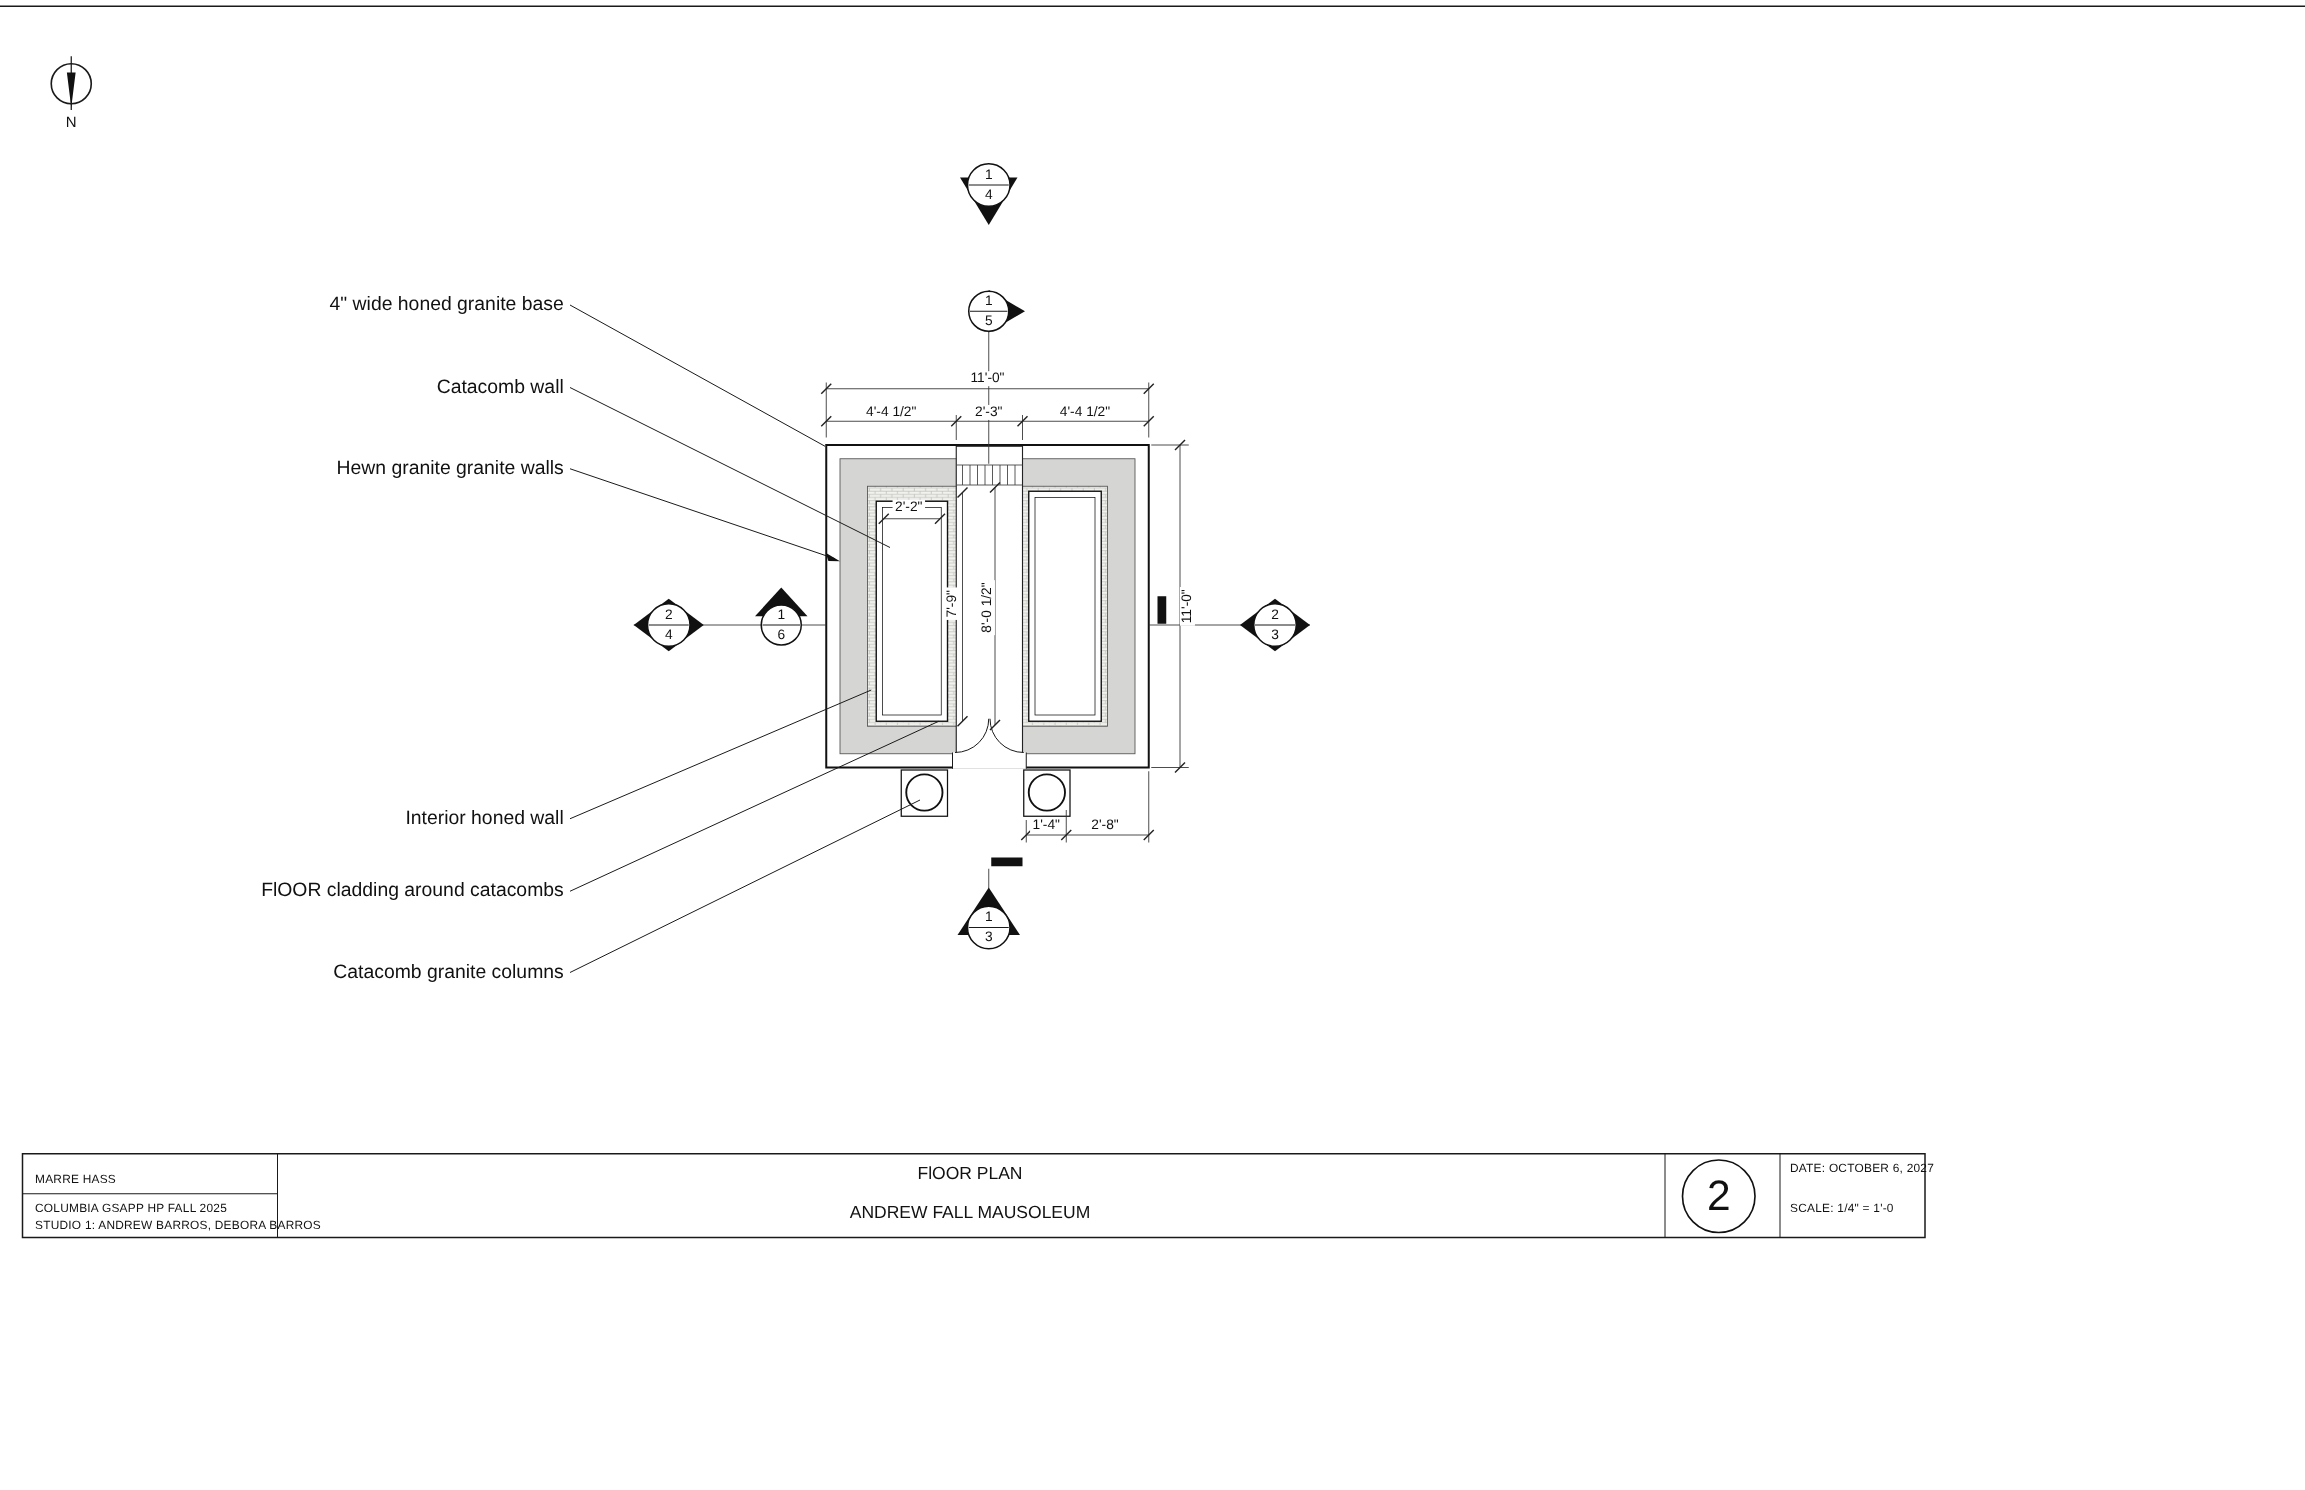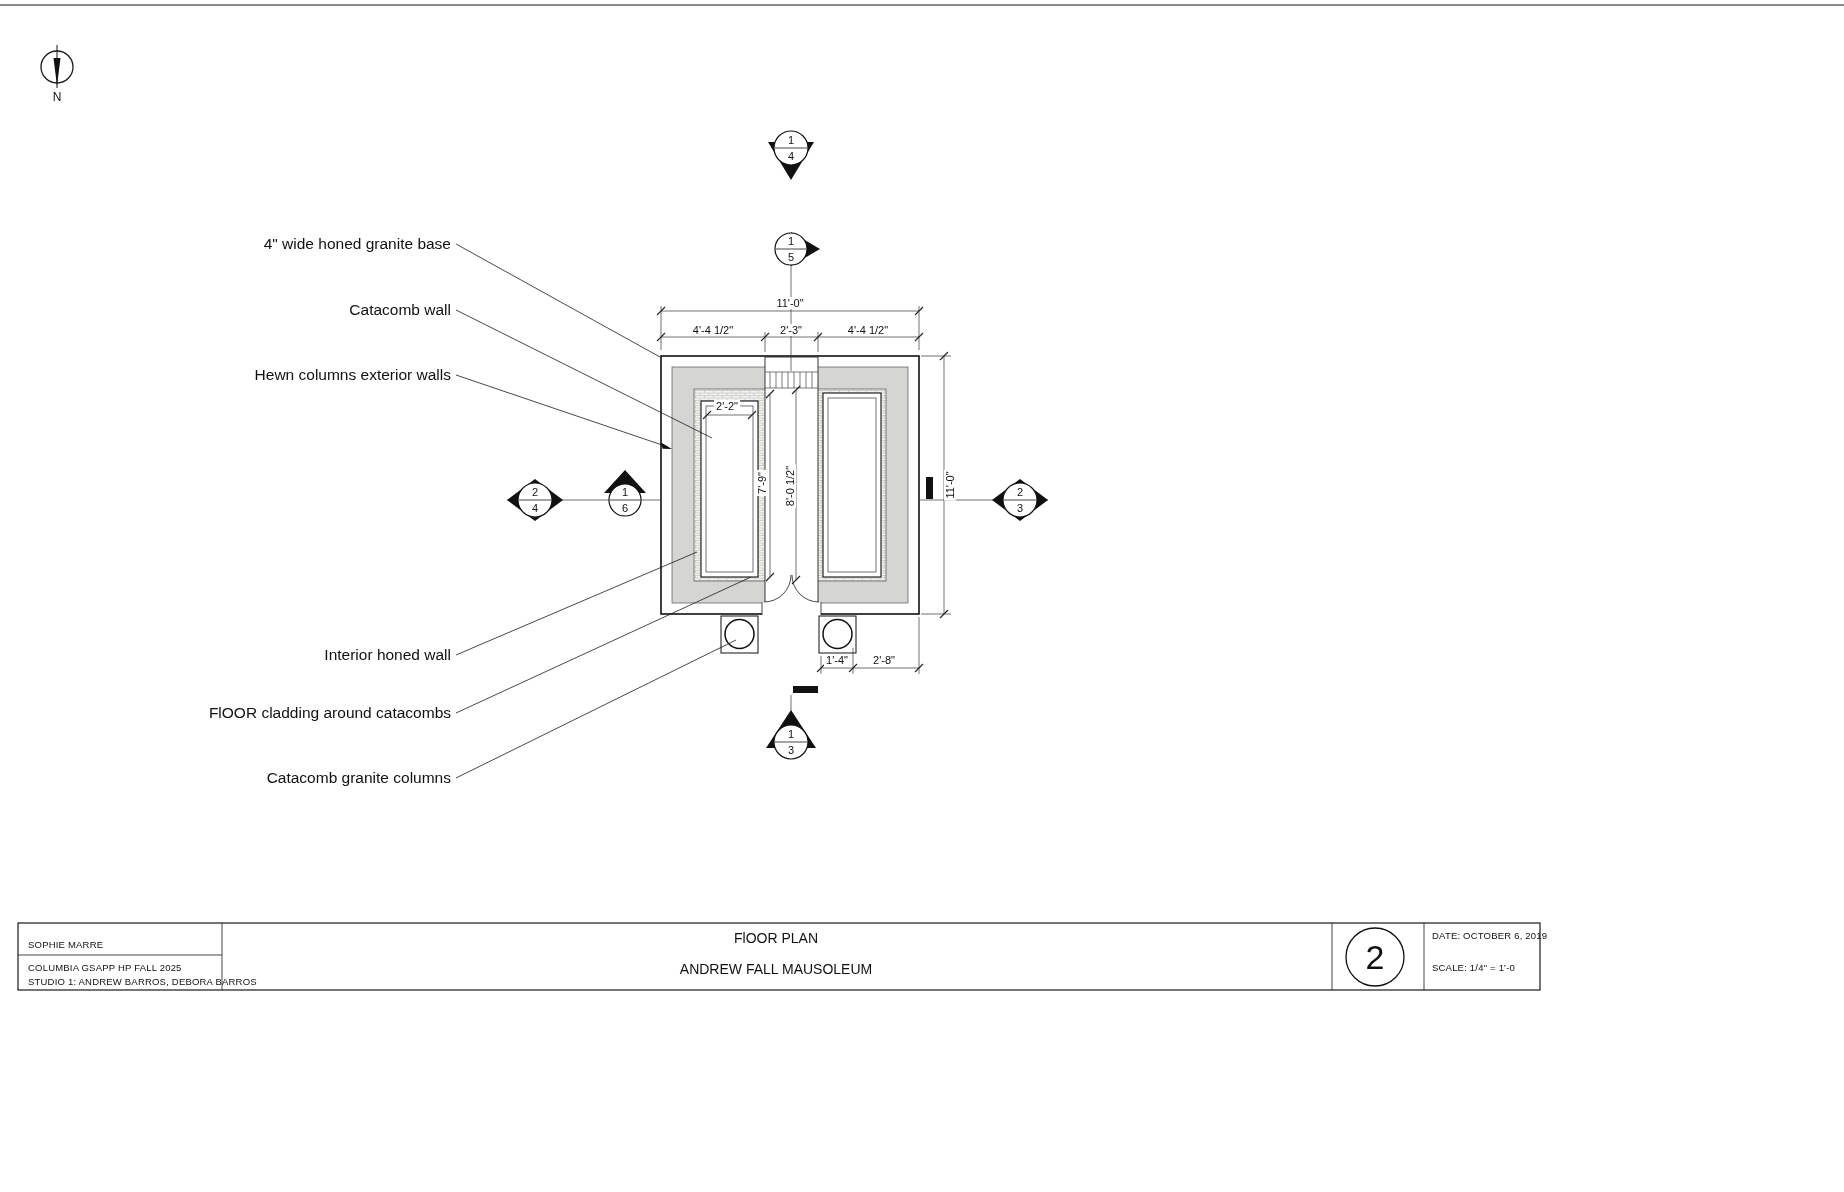--- a/index.html
+++ b/index.html
@@ -197,38 +197,38 @@
 <span class="t mnum" style="left:535px;top:508px">4</span>
 <span class="t mnum" style="left:625px;top:492px">1</span>
 <span class="t mnum" style="left:625px;top:508px">6</span>
 <span class="t mnum" style="left:1020px;top:492px">2</span>
 <span class="t mnum" style="left:1020px;top:508px">3</span>
 <span class="t mnum" style="left:791px;top:734px">1</span>
 <span class="t mnum" style="left:791px;top:750px">3</span>
 
 <span class="label" style="top:244px">4" wide honed granite base</span>
 <span class="label" style="top:310px">Catacomb wall</span>
-<span class="label" style="top:375px">Hewn columns exterior walls</span>
+<span class="label" style="top:375px">Hewn granite granite walls</span>
 <span class="label" style="top:655px">Interior honed wall</span>
 <span class="label" style="top:713px">FlOOR cladding around catacombs</span>
 <span class="label" style="top:778px">Catacomb granite columns</span>
 
 <span class="t dim" style="left:790px;top:303px">11'-0"</span>
 <span class="t dim" style="left:713px;top:330px">4'-4 1/2"</span>
 <span class="t dim" style="left:791px;top:330px">2'-3"</span>
 <span class="t dim" style="left:868px;top:330px">4'-4 1/2"</span>
 <span class="t dim" style="left:727px;top:406px">2'-2"</span>
 <span class="t dim rot" style="left:762px;top:483px">7'-9"</span>
 <span class="t dim rot" style="left:790px;top:486px">8'-0 1/2"</span>
 <span class="t dim rot" style="left:950px;top:485px">11'-0"</span>
 <span class="t dim" style="left:837px;top:660px">1'-4"</span>
 <span class="t dim" style="left:884px;top:660px">2'-8"</span>
 
-<span class="tb" style="left:28px;top:944px">SOPHIE MARRE</span>
+<span class="tb" style="left:28px;top:944px">MARRE HASS</span>
 <span class="tb" style="left:28px;top:967px">COLUMBIA GSAPP HP FALL 2025</span>
 <span class="tb" style="left:28px;top:981px">STUDIO 1: ANDREW BARROS, DEBORA BARROS</span>
 <span class="t title" style="left:776px;top:939px">FlOOR PLAN</span>
 <span class="t title" style="left:776px;top:970px">ANDREW FALL MAUSOLEUM</span>
 <span class="t sheetnum" style="left:1375px;top:958px">2</span>
-<span class="tb" style="left:1432px;top:935px">DATE: OCTOBER 6, 2019</span>
+<span class="tb" style="left:1432px;top:935px">DATE: OCTOBER 6, 2027</span>
 <span class="tb" style="left:1432px;top:967px">SCALE: 1/4" = 1'-0</span>
 
 </div>
 
 </body></html>

